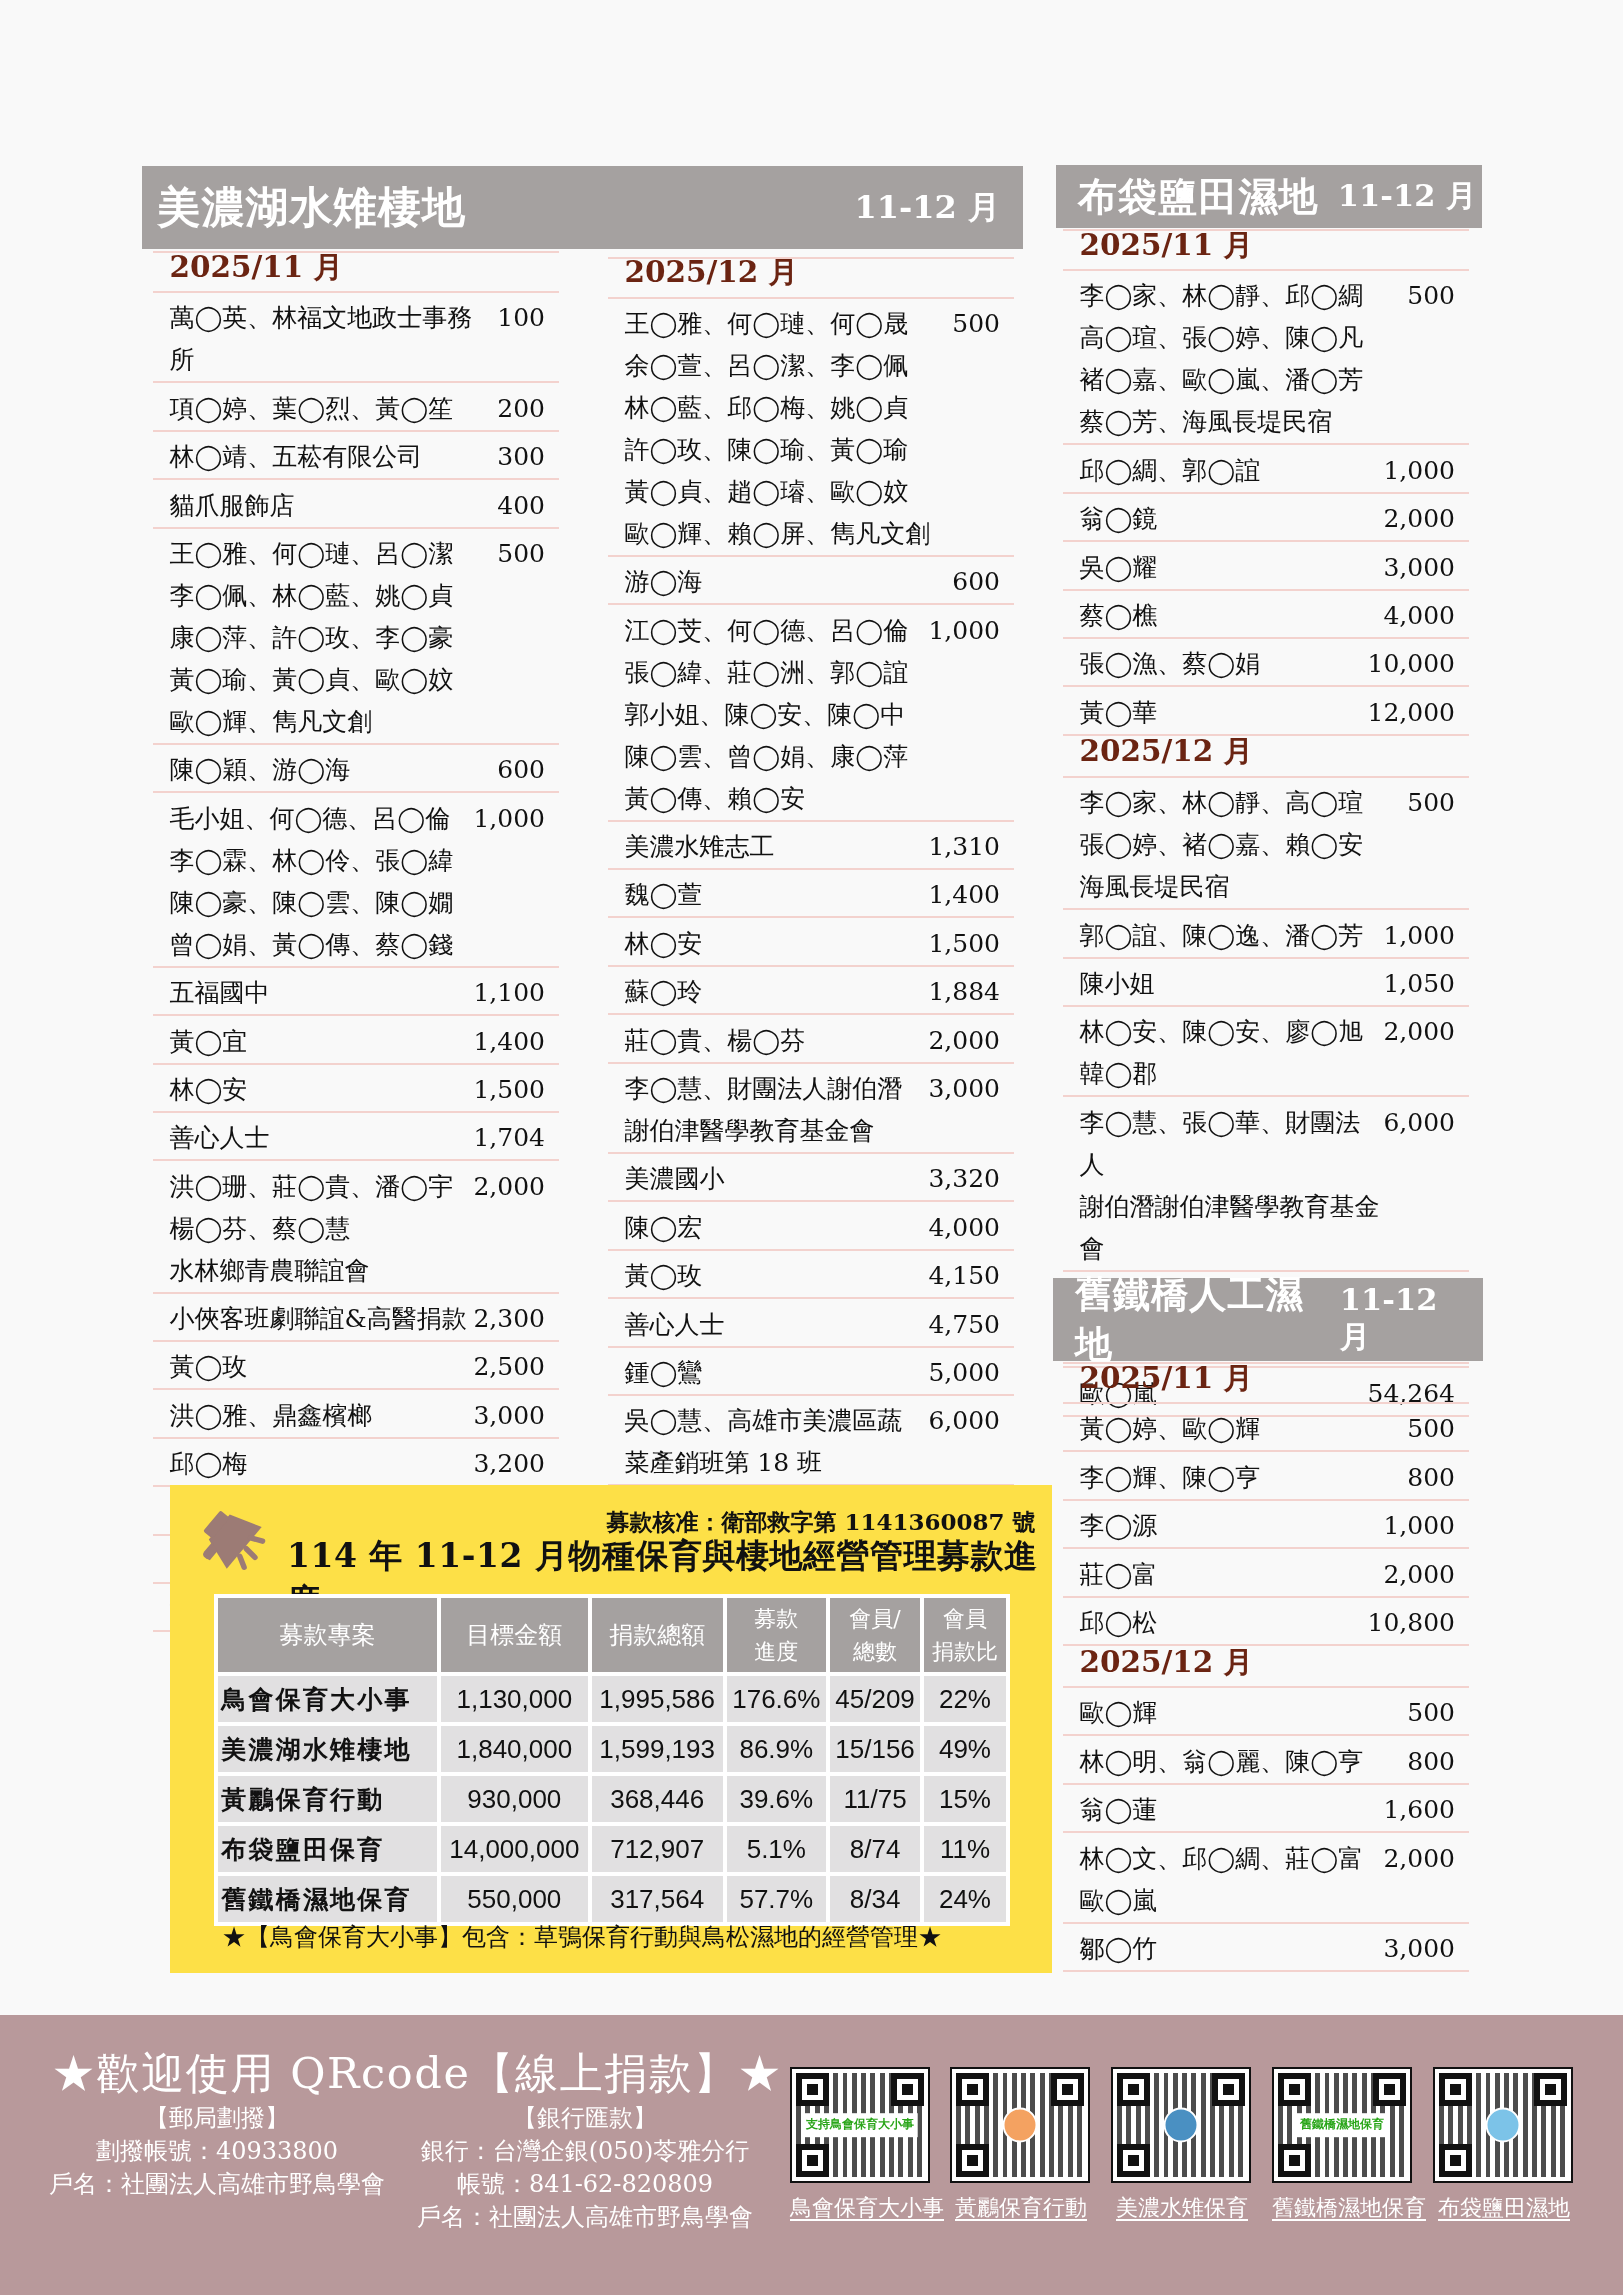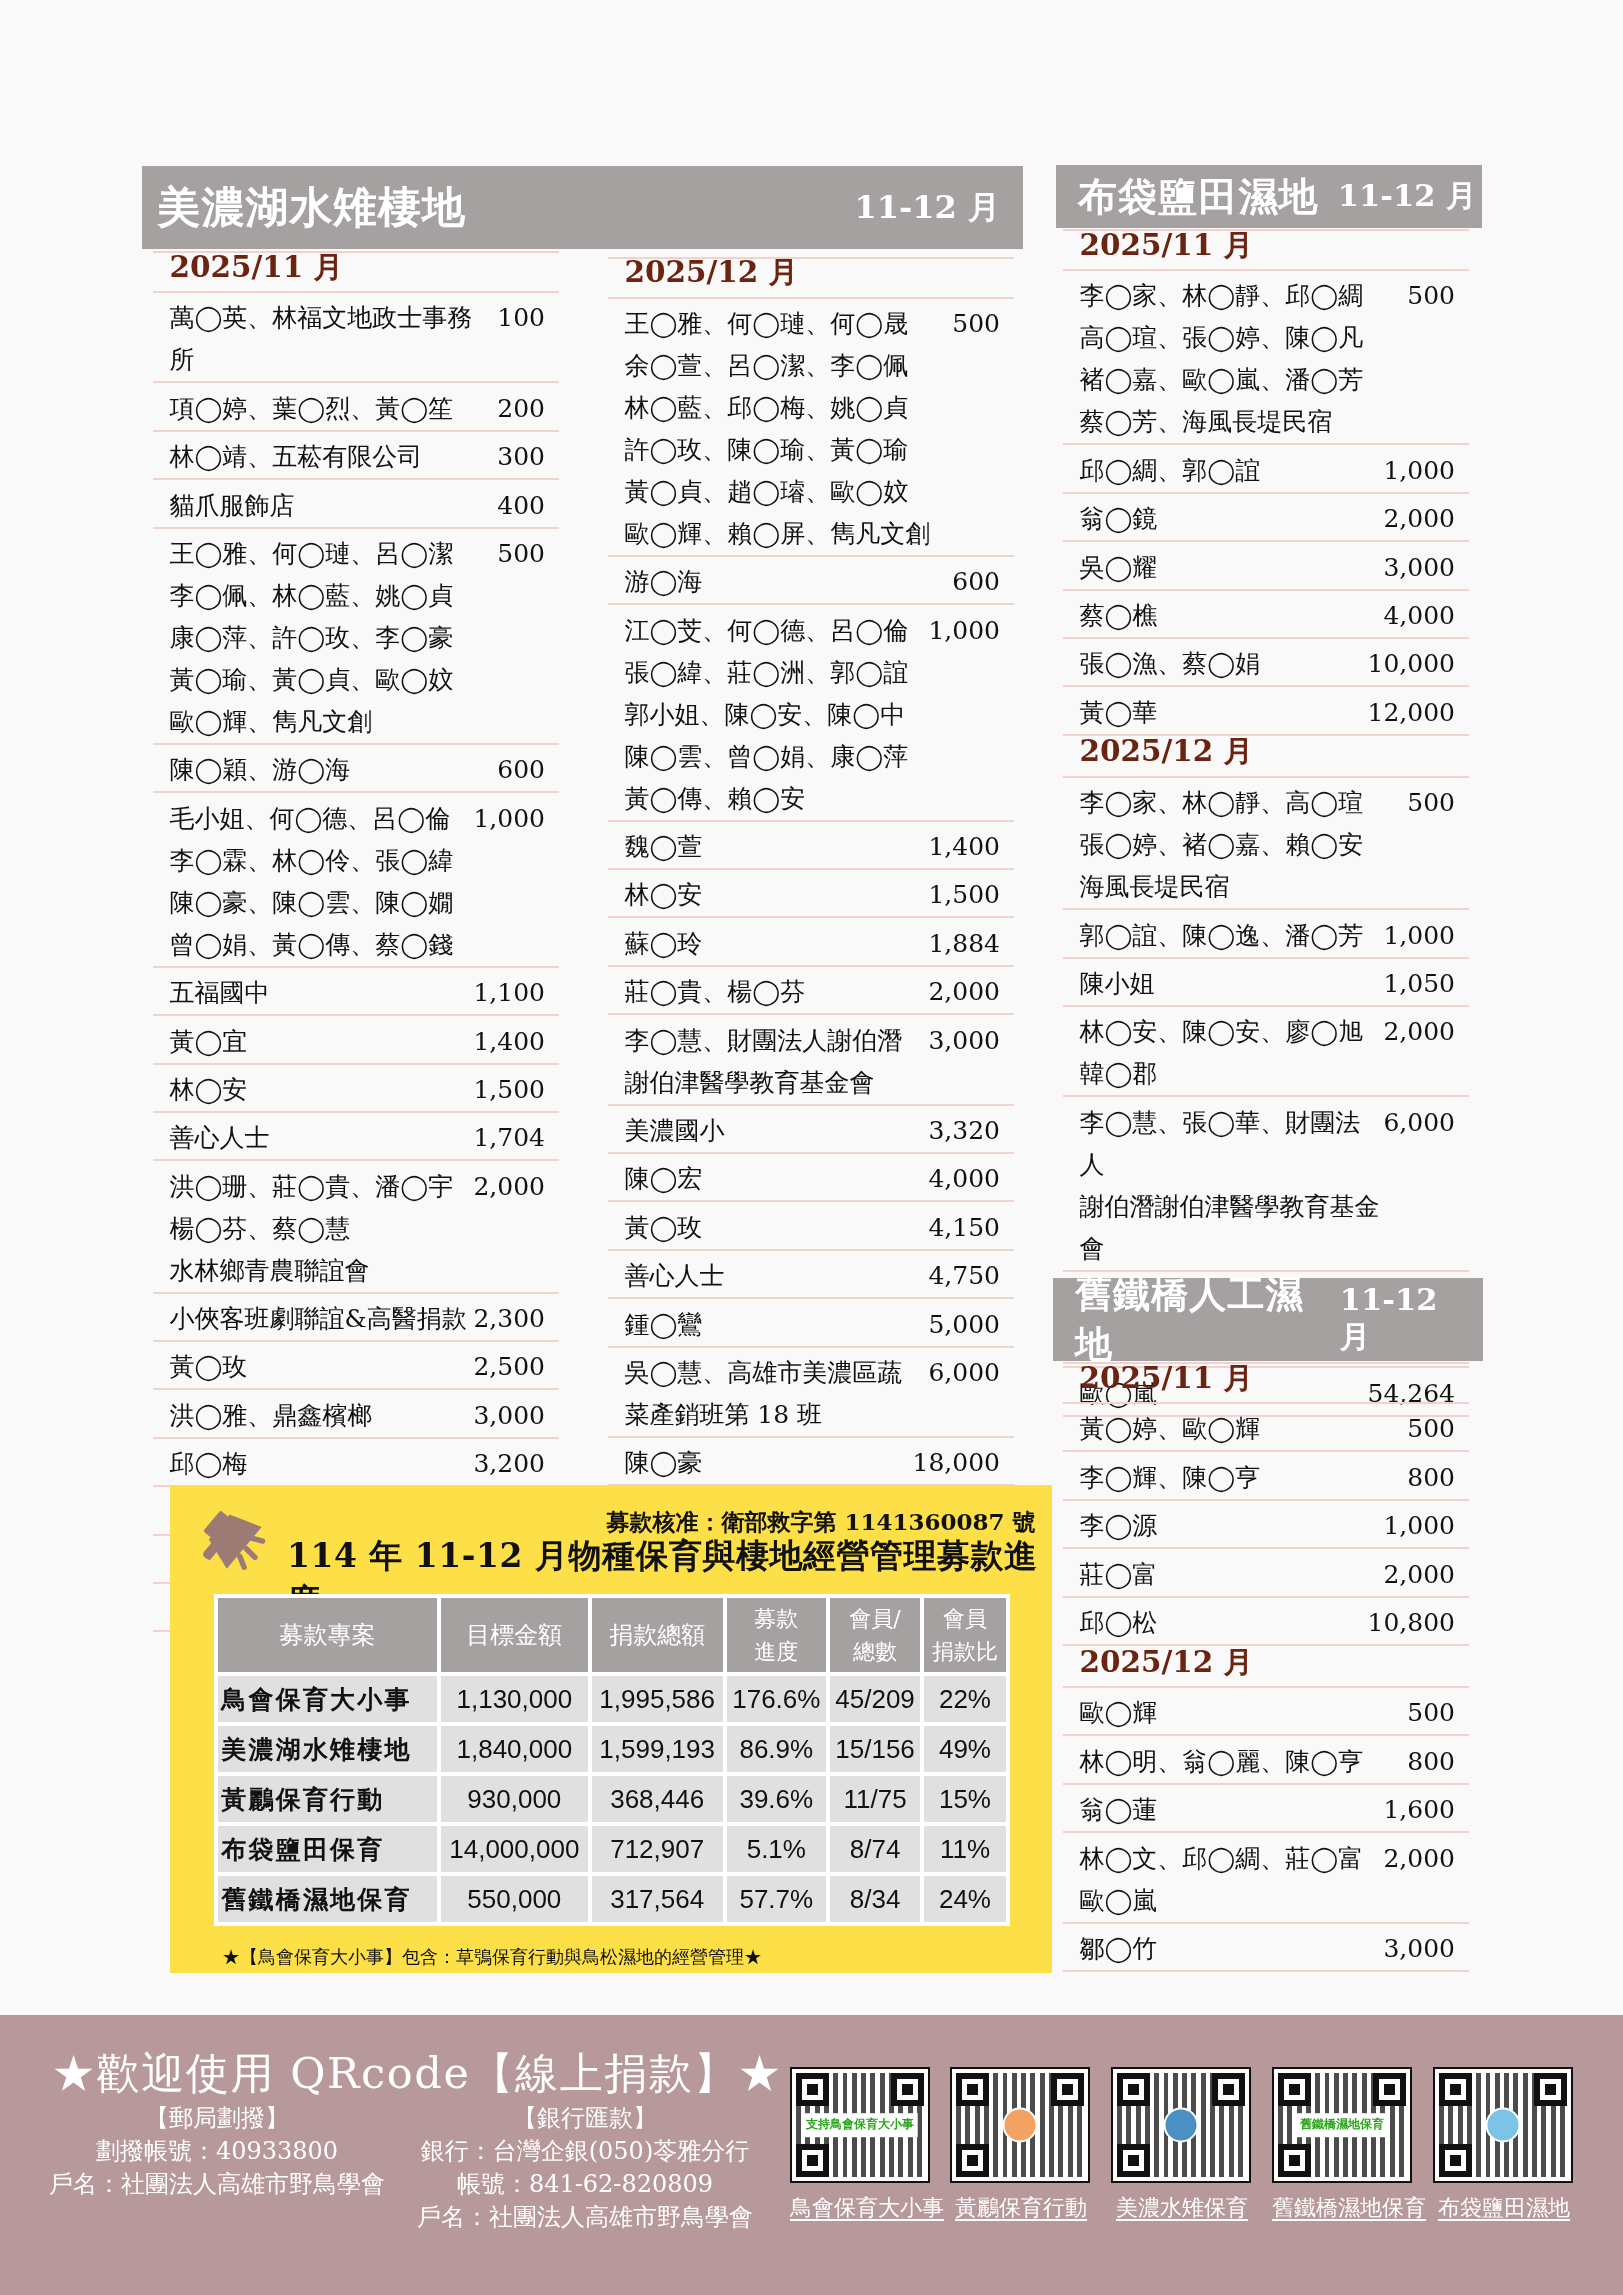--- a/index.html
+++ b/index.html
@@ -42,21 +42,21 @@
   table.progress th {
     background: #a5a1a0; color: #fff; font-weight: normal; font-size: 24px;
     height: 74px; line-height: 33px; padding: 0 3.3px;
   }
   table.progress th.small { font-size: 22px; }
   table.progress td {
     background: #e1e0e1; height: 46px; font-size: 26px; text-align: center;
     font-family: "Liberation Sans Narrow", "Liberation Sans", sans-serif;
   }
   table.progress td.proj { text-align: left; font-weight: bold; font-size: 25px; padding-left: 3.3px; letter-spacing: 2.2px; font-family: "DejaVu Serif", serif; }
-  .footnote { position: absolute; left: 52px; top: 436px; font-size: 18px; margin-top: 24px; }
+  .footnote { position: absolute; left: 52px; top: 436px; font-size: 24px; }
 
   
   .footer {
     position: absolute; left: 0; top: 2015px; width: 1624px; height: 280px;
     background: #b8999b; color: #fff;
   }
   .footer .welcome { position: absolute; left: 52px; top: 30px; font-size: 43px; letter-spacing: 1.6px; }
   .footer .info { position: absolute; font-size: 24px; line-height: 33px; }
   .footer .info div { white-space: nowrap; text-align: center; }
   .qr-wrap { position: absolute; top: 52px; width: 142px; }
@@ -202,20 +202,24 @@
         <span class="names">游◯海</span>
         <span class="amt">600</span>
       </div>
       <div class="entry">
         <span class="names">江◯芠、何◯德、呂◯倫
 張◯緯、莊◯洲、郭◯誼
 郭小姐、陳◯安、陳◯中
 陳◯雲、曾◯娟、康◯萍
 黃◯傳、賴◯安</span>
         <span class="amt">1,000</span>
+      </div>
+      <div class="entry">
+        <span class="names">美濃水雉志工</span>
+        <span class="amt">1,310</span>
       </div>
       <div class="entry">
         <span class="names">魏◯萱</span>
         <span class="amt">1,400</span>
       </div>
       <div class="entry">
         <span class="names">林◯安</span>
         <span class="amt">1,500</span>
       </div>
       <div class="entry">

